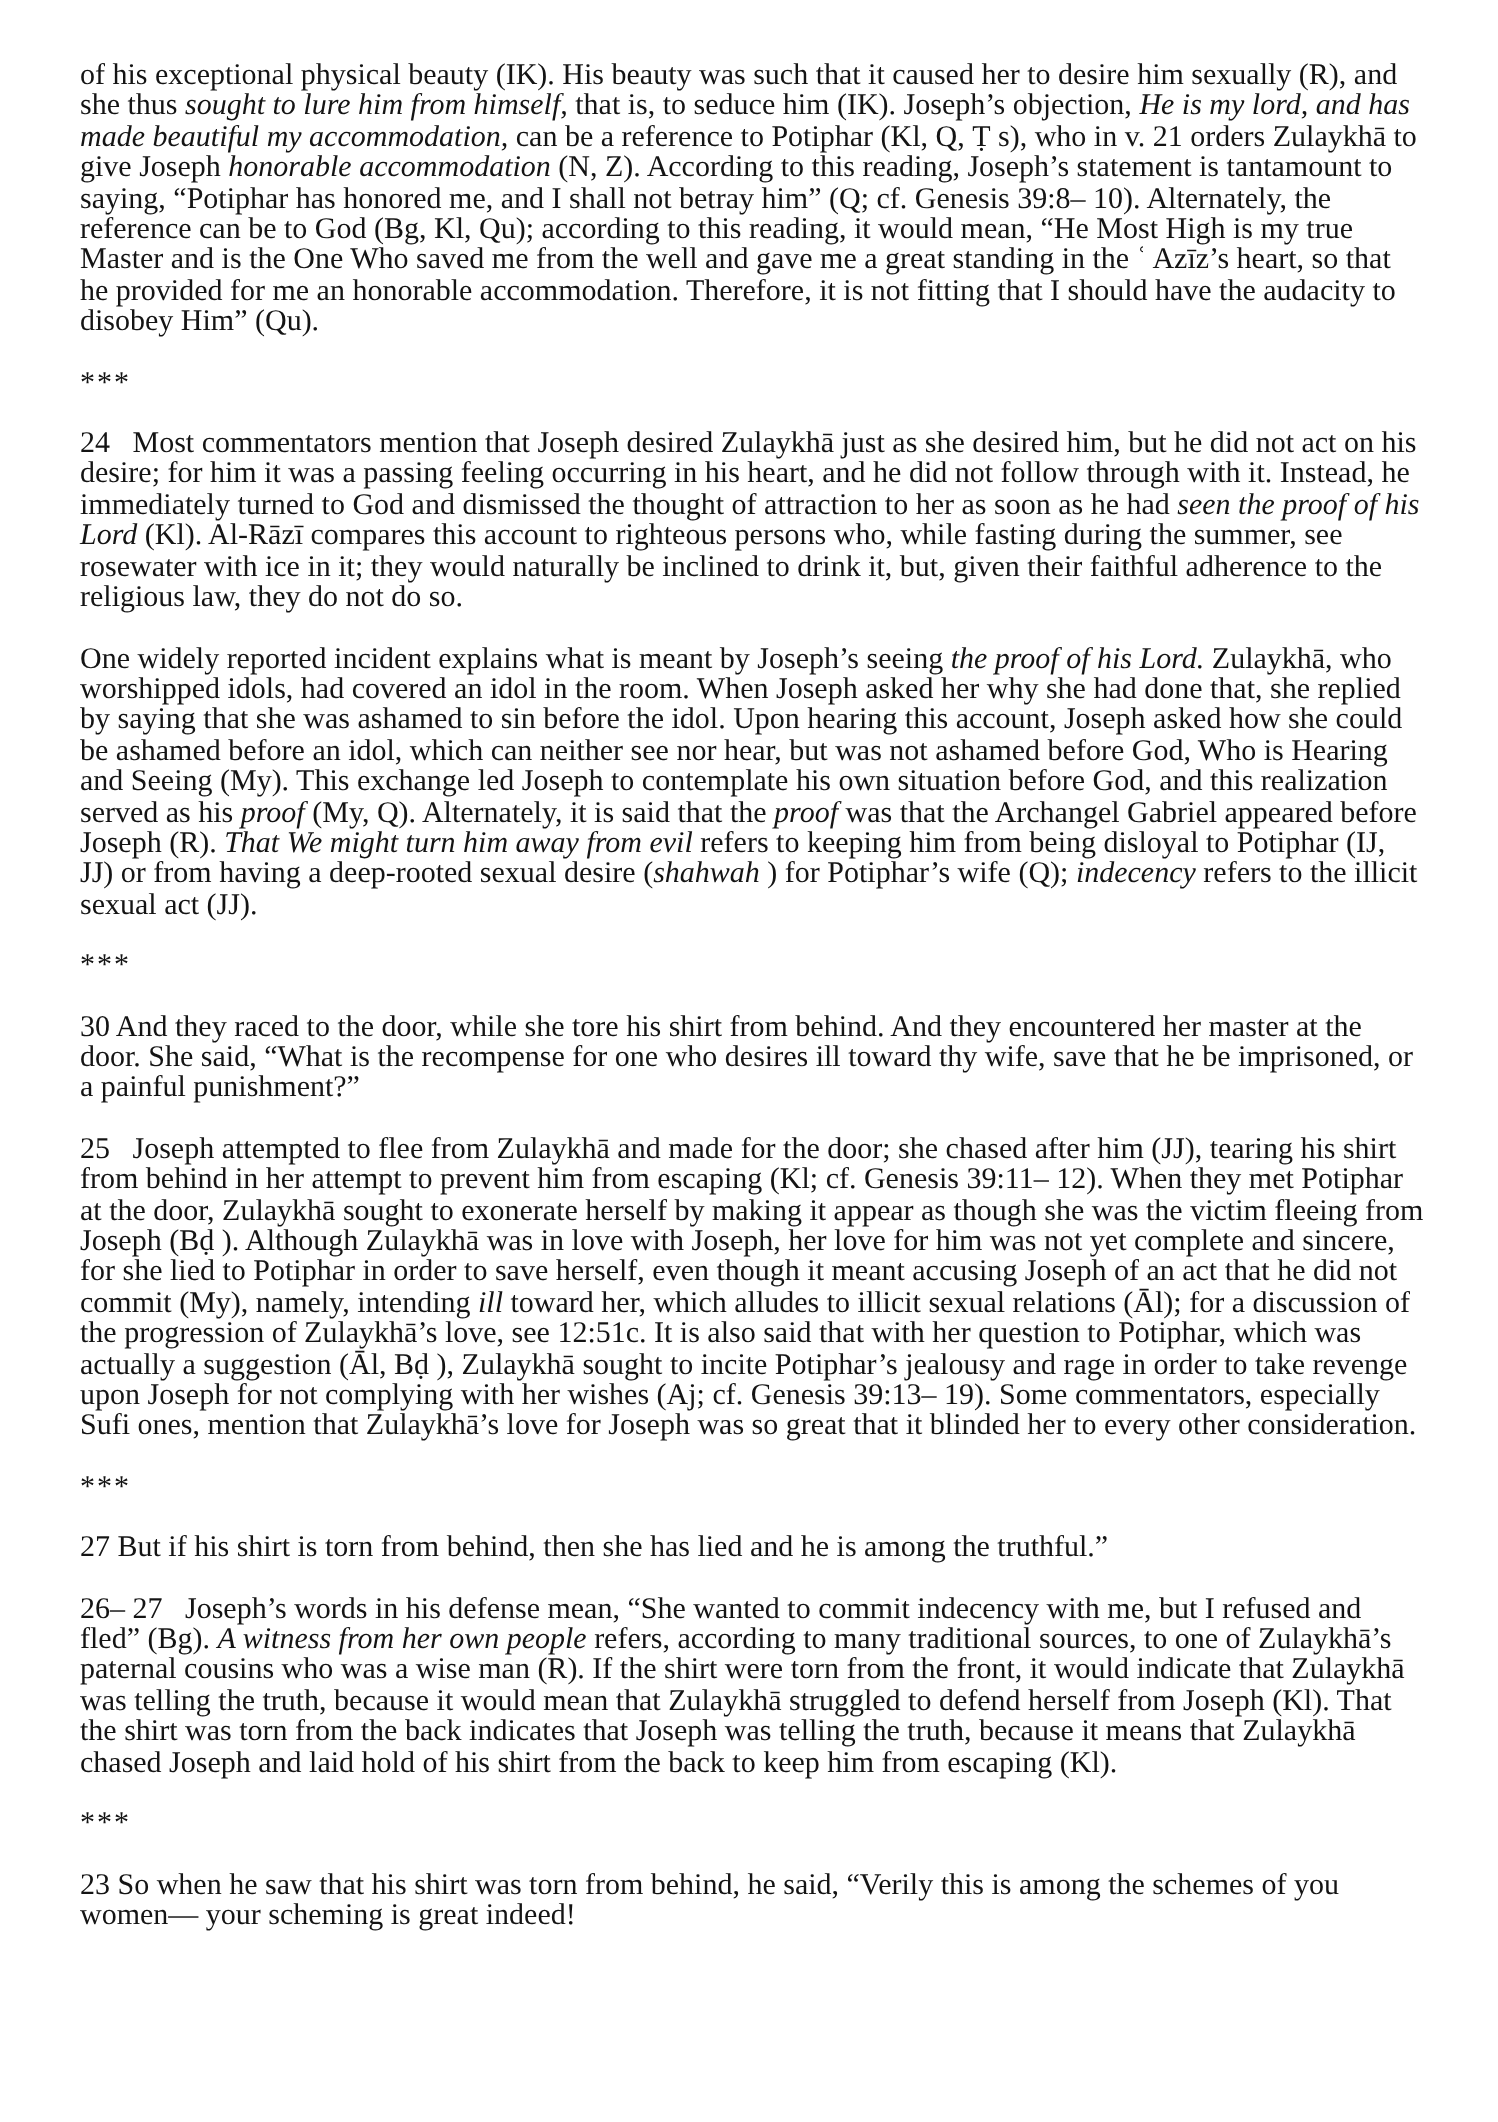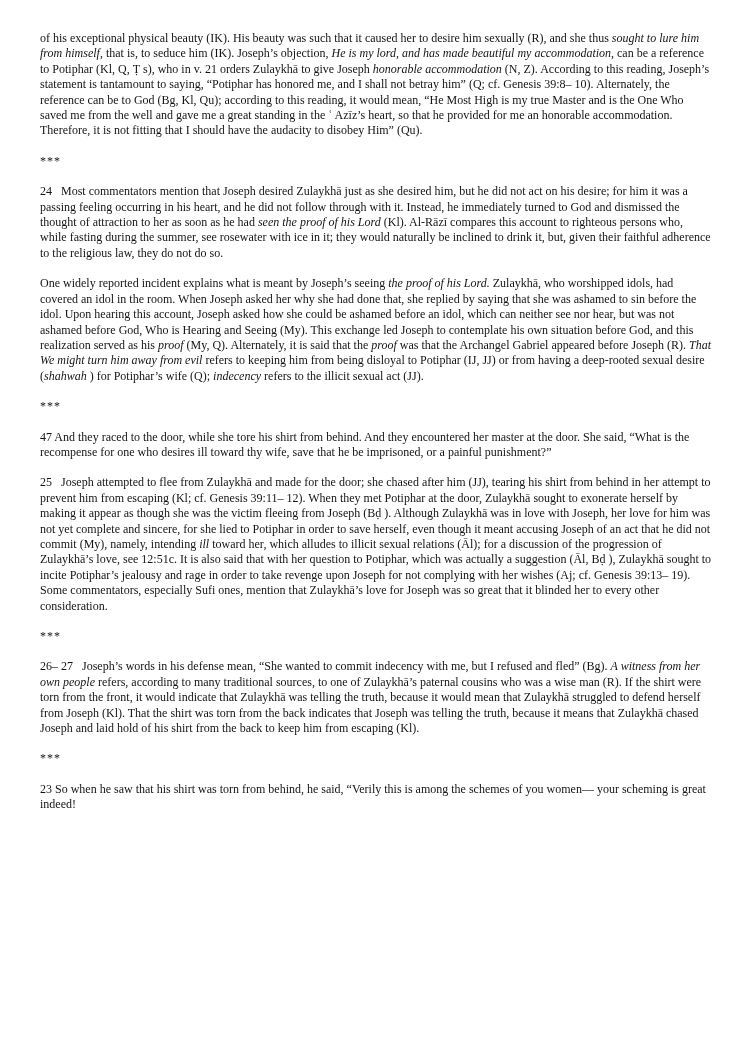--- a/index.html
+++ b/index.html
@@ -11,21 +11,21 @@
     width: 749px;
     height: 1061px;
     overflow: hidden;
   }
   .page {
     box-sizing: border-box;
     width: 749px;
     height: 1061px;
     padding: 31px 37px 0 40px;
     font-family: "Liberation Serif", "DejaVu Serif", serif;
-    font-size: 12px;
+    font-size: 15px;
     line-height: 15.4px;
     color: #141414;
     text-align: left;
   }
   .para {
     margin: 0 0 15px 0;
   }
   .para i {
     font-style: italic;
   }
@@ -36,19 +36,20 @@
 </style>
 </head>
 <body>
 
 <div class="page">
   <p class="para"><span>of his exceptional physical beauty (IK). His beauty was such that it caused her to desire him sexually (R), and she thus </span><i>sought to lure him from himself,</i><span> that is, to seduce him (IK). Joseph’s objection, </span><i>He is my lord, and has made beautiful my accommodation,</i><span> can be a reference to Potiphar (Kl, Q, Ṭ s), who in v. 21 orders Zulaykhā to give Joseph </span><i>honorable accommodation</i><span> (N, Z). According to this reading, Joseph’s statement is tantamount to saying, “Potiphar has honored me, and I shall not betray him” (Q; cf. Genesis 39:8– 10). Alternately, the reference can be to God (Bg, Kl, Qu); according to this reading, it would mean, “He Most High is my true Master and is the One Who saved me from the well and gave me a great standing in the ʿ Azīz’s heart, so that he provided for me an honorable accommodation. Therefore, it is not fitting that I should have the audacity to disobey Him” (Qu).</span></p>
   <p class="sep">***</p>
   <p class="para"><span>24&nbsp;&nbsp; Most commentators mention that Joseph desired Zulaykhā just as she desired him, but he did not act on his desire; for him it was a passing feeling occurring in his heart, and he did not follow through with it. Instead, he immediately turned to God and dismissed the thought of attraction to her as soon as he had </span><i>seen the proof of his Lord</i><span> (Kl). Al-Rāzī compares this account to righteous persons who, while fasting during the summer, see rosewater with ice in it; they would naturally be inclined to drink it, but, given their faithful adherence to the religious law, they do not do so.</span></p>
   <p class="para"><span>One widely reported incident explains what is meant by Joseph’s seeing </span><i>the proof of his Lord.</i><span> Zulaykhā, who worshipped idols, had covered an idol in the room. When Joseph asked her why she had done that, she replied by saying that she was ashamed to sin before the idol. Upon hearing this account, Joseph asked how she could be ashamed before an idol, which can neither see nor hear, but was not ashamed before God, Who is Hearing and Seeing (My). This exchange led Joseph to contemplate his own situation before God, and this realization served as his </span><i>proof</i><span> (My, Q). Alternately, it is said that the </span><i>proof</i><span> was that the Archangel Gabriel appeared before Joseph (R). </span><i>That We might turn him away from evil</i><span> refers to keeping him from being disloyal to Potiphar (IJ, JJ) or from having a deep-rooted sexual desire (</span><i>shahwah</i><span> ) for Potiphar’s wife (Q); </span><i>indecency</i><span> refers to the illicit sexual act (JJ).</span></p>
   <p class="sep">***</p>
-  <p class="para"><span>47 And they raced to the door, while she tore his shirt from behind. And they encountered her master at the door. She said, “What is the recompense for one who desires ill toward thy wife, save that he be imprisoned, or a painful punishment?”</span></p>
+  <p class="para"><span>30 And they raced to the door, while she tore his shirt from behind. And they encountered her master at the door. She said, “What is the recompense for one who desires ill toward thy wife, save that he be imprisoned, or a painful punishment?”</span></p>
   <p class="para"><span>25&nbsp;&nbsp; Joseph attempted to flee from Zulaykhā and made for the door; she chased after him (JJ), tearing his shirt from behind in her attempt to prevent him from escaping (Kl; cf. Genesis 39:11– 12). When they met Potiphar at the door, Zulaykhā sought to exonerate herself by making it appear as though she was the victim fleeing from Joseph (Bḍ ). Although Zulaykhā was in love with Joseph, her love for him was not yet complete and sincere, for she lied to Potiphar in order to save herself, even though it meant accusing Joseph of an act that he did not commit (My), namely, intending </span><i>ill</i><span> toward her, which alludes to illicit sexual relations (Āl); for a discussion of the progression of Zulaykhā’s love, see 12:51c. It is also said that with her question to Potiphar, which was actually a suggestion (Āl, Bḍ ), Zulaykhā sought to incite Potiphar’s jealousy and rage in order to take revenge upon Joseph for not complying with her wishes (Aj; cf. Genesis 39:13– 19). Some commentators, especially Sufi ones, mention that Zulaykhā’s love for Joseph was so great that it blinded her to every other consideration.</span></p>
   <p class="sep">***</p>
+  <p class="para"><span>27 But if his shirt is torn from behind, then she has lied and he is among the truthful.”</span></p>
   <p class="para"><span>26– 27&nbsp;&nbsp; Joseph’s words in his defense mean, “She wanted to commit indecency with me, but I refused and fled” (Bg). </span><i>A witness from her own people</i><span> refers, according to many traditional sources, to one of Zulaykhā’s paternal cousins who was a wise man (R). If the shirt were torn from the front, it would indicate that Zulaykhā was telling the truth, because it would mean that Zulaykhā struggled to defend herself from Joseph (Kl). That the shirt was torn from the back indicates that Joseph was telling the truth, because it means that Zulaykhā chased Joseph and laid hold of his shirt from the back to keep him from escaping (Kl).</span></p>
   <p class="sep">***</p>
   <p class="para"><span>23 So when he saw that his shirt was torn from behind, he said, “Verily this is among the schemes of you women— your scheming is great indeed!</span></p>
 </div>
 
 </body></html>

